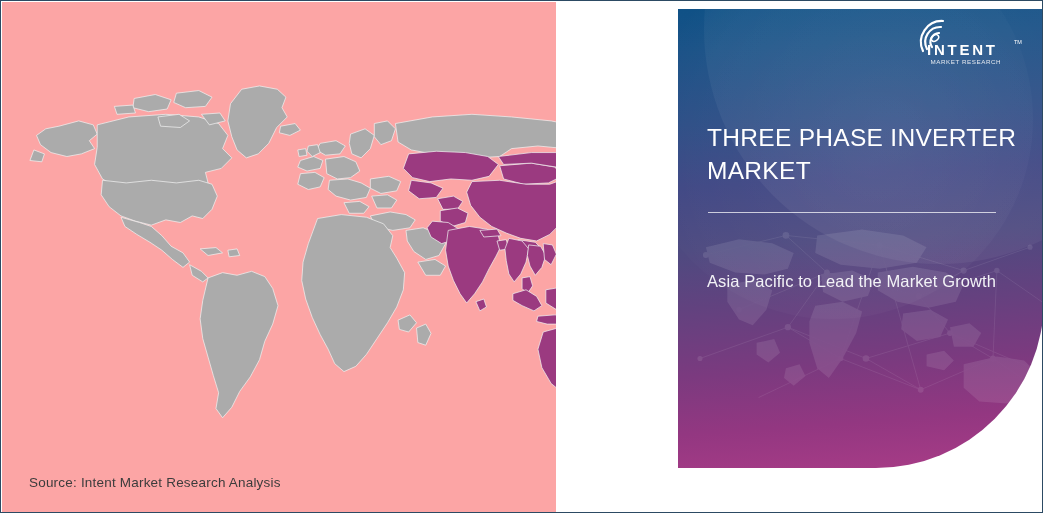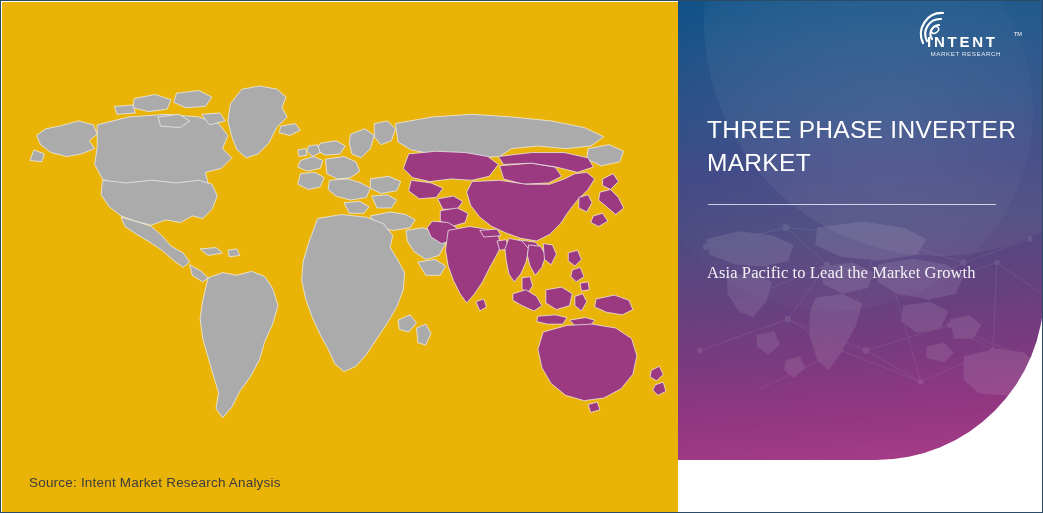--- a/index.html
+++ b/index.html
@@ -19,23 +19,23 @@
     box-sizing: border-box;
     border: 1px solid #2c4a63;
     overflow: hidden;
   }
 
   
   .map-panel {
     position: absolute;
     left: 1px;
     top: 1px;
-    width: 676px;
+    width: 554px;
     height: 511px;
-    background: #eab308;
+    background: #fca5a5;
     overflow: hidden;
   }
   .map-svg-wrap {
     position: absolute;
     left: 8px;
     top: 78px;
     width: 660px;
     height: 380px;
   }
   .map-svg-wrap svg { display: block; width: 100%; height: 100%; }
@@ -47,21 +47,21 @@
     font-size: 13.5px;
     color: #3c3c3c;
     letter-spacing: .2px;
     white-space: nowrap;
   }
 
   
   .right-panel {
     position: absolute;
     left: 677px;
-    top: 0px;
+    top: 8px;
     width: 366px;
     height: 459px;
     overflow: hidden;
     border-bottom-right-radius: 168px;
     background:
       linear-gradient(176deg,
         #0f5186 0%,
         #1b5287 9%,
         #2d4e86 24%,
         #3f4784 37%,
@@ -140,21 +140,20 @@
   .panel-subtitle {
     position: absolute;
     left: 29px;
     top: 258px;
     width: 318px;
     color: #f2f2f6;
     font-size: 16.5px;
     font-weight: normal;
     line-height: 1.75;
     letter-spacing: .1px;
-    font-family: Liberation Serif, serif;
   }
 </style>
 </head>
 <body>
 
 <div id="infographic">
 
   <div class="map-panel">
 
     <div class="map-svg-wrap">

